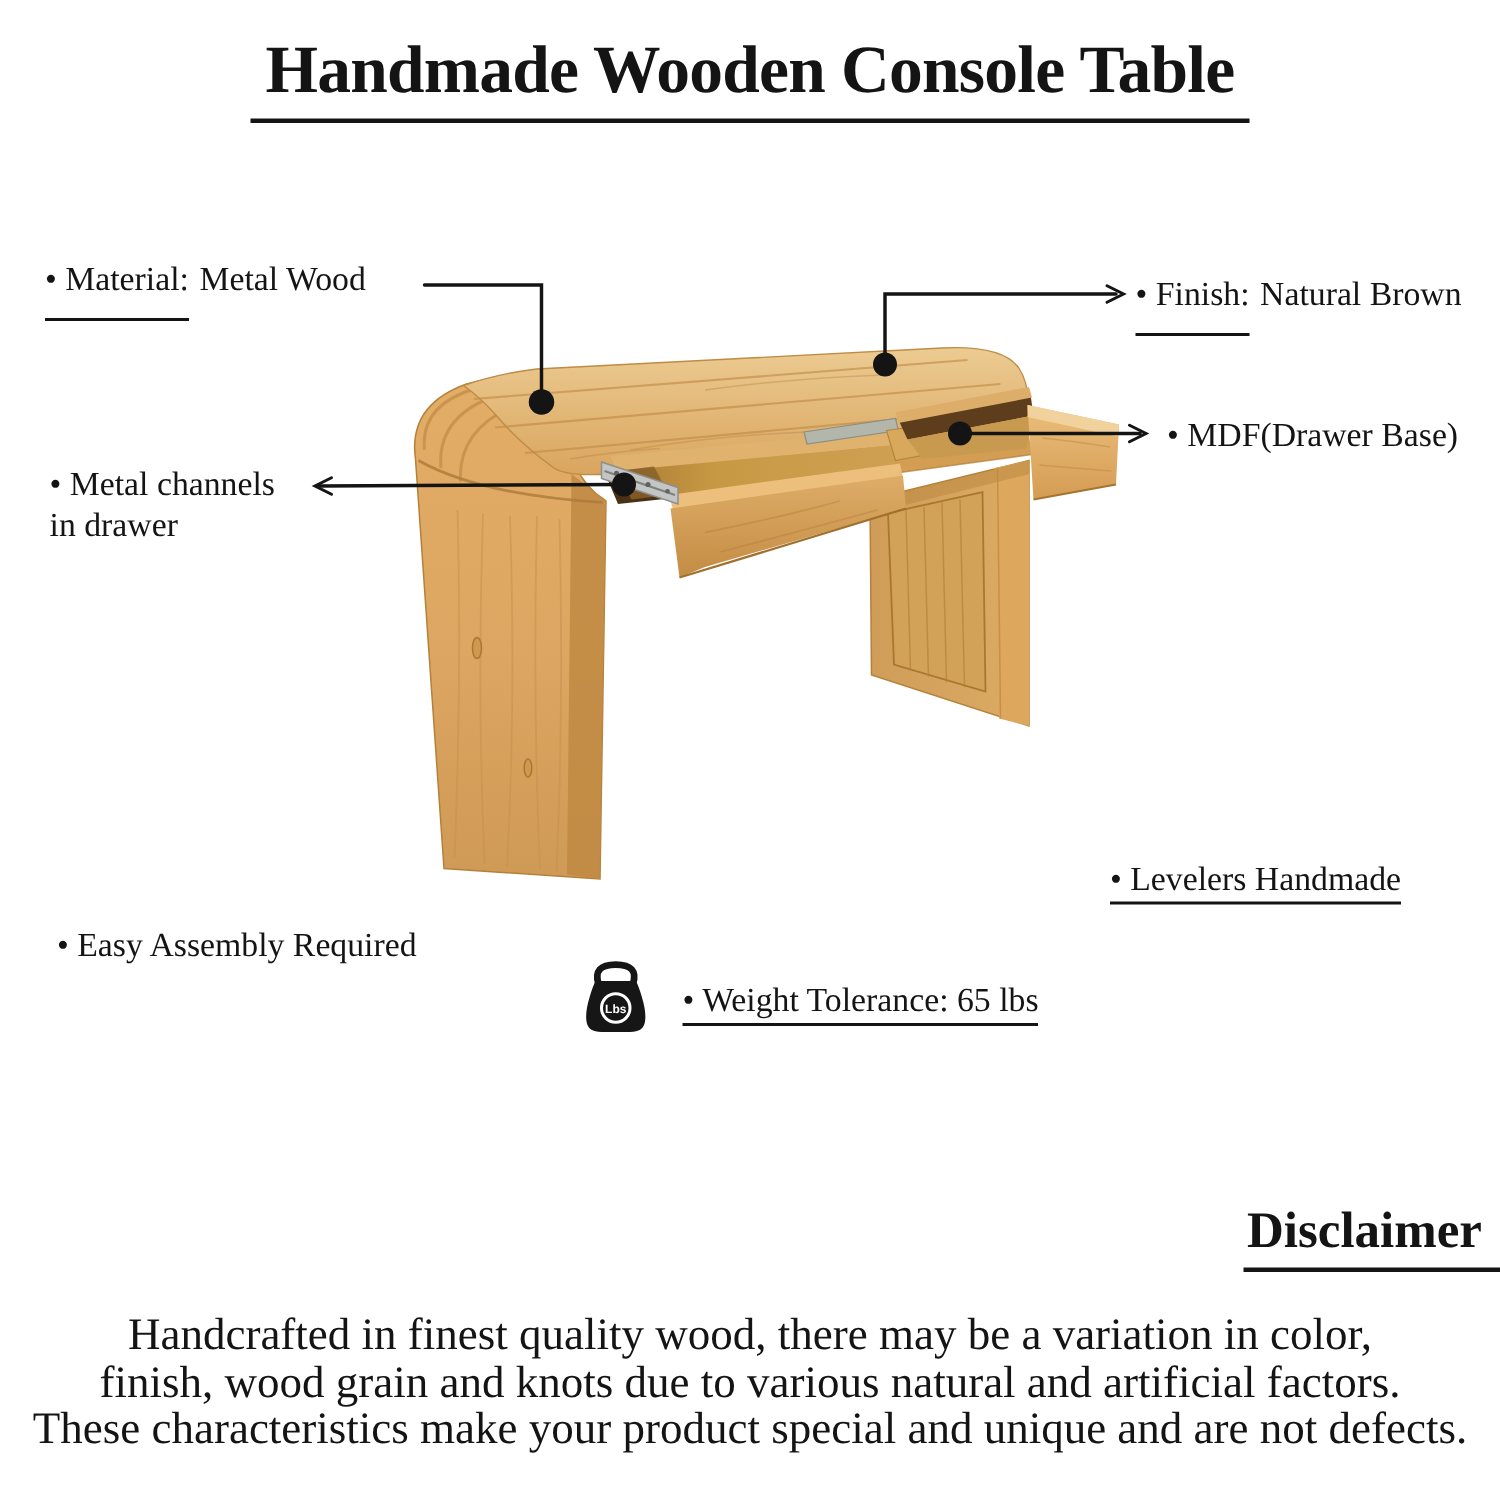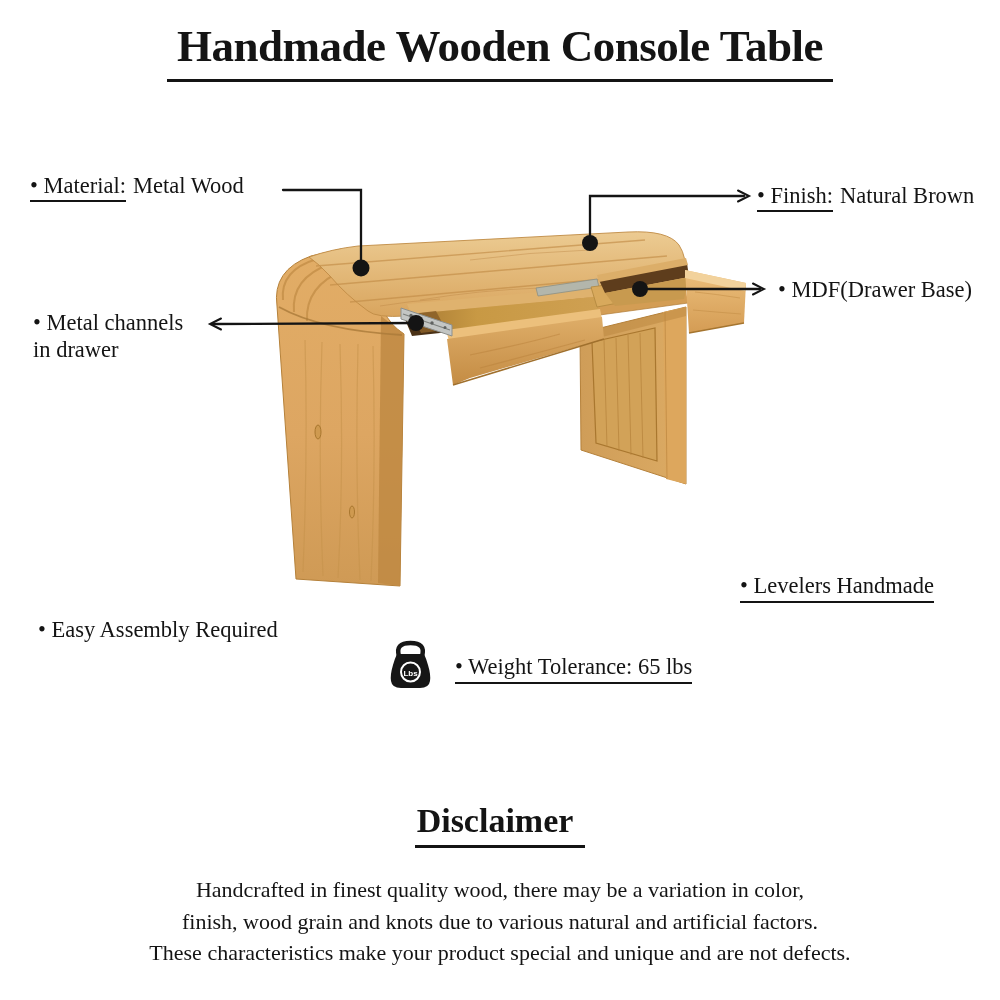--- a/index.html
+++ b/index.html
@@ -16,32 +16,32 @@
   .title-wrap{top:20px; left:0; width:1000px; text-align:center;}
   .title-text{
     display:inline-block;
     font-size:45px; font-weight:bold; letter-spacing:-0.5px;
     padding:0 10px 7px 10px;
     border-bottom:3.5px solid #141414;
     white-space:nowrap;
   }
   
   .callout{font-size:22.5px; white-space:nowrap; line-height:27px;}
-  .u-label{display:inline-block; padding-bottom:1px; border-bottom:2.2px solid #141414;}
+  .u-label{display:inline-block; padding-bottom:13px; border-bottom:2.2px solid #141414;}
   .val{margin-left:7px;}
   .u-full{display:inline-block; padding-bottom:2px; border-bottom:2.2px solid #141414;}
   
-  .disc-head-wrap{top:802px; left:0; width:1000px; text-align:center;}
+  .disc-head-wrap{top:802px; left:0; width:1000px; text-align:right;}
   .disc-head{
     display:inline-block;
     font-size:34px; font-weight:bold;
     padding:0 12px 5px 2px;
     border-bottom:3px solid #141414;
   }
-  .disc-body{top:874px; left:0; width:1000px; text-align:center; font-size:22px; line-height:31.5px;}
+  .disc-body{top:874px; left:0; width:1000px; text-align:center; font-size:30px; line-height:31.5px;}
   svg.scene{position:absolute; inset:0; pointer-events:none;}
 </style>
 </head>
 <body>
 
 <svg class="scene" viewBox="0 0 1000 1000">
   <defs>
     <linearGradient id="gTop" x1="0" y1="0" x2="0" y2="1">
       <stop offset="0" stop-color="#eccb92"></stop>
         <stop offset="1" stop-color="#d9a55e"></stop>

